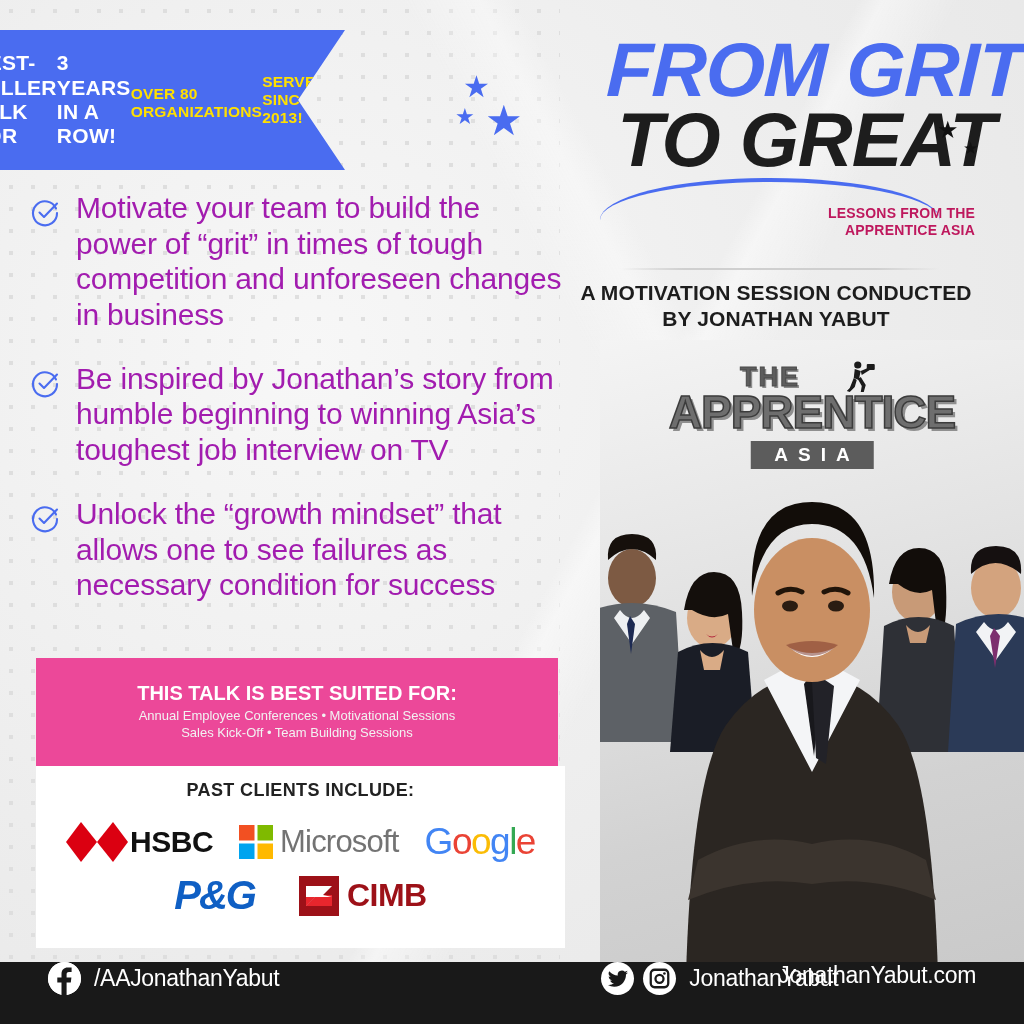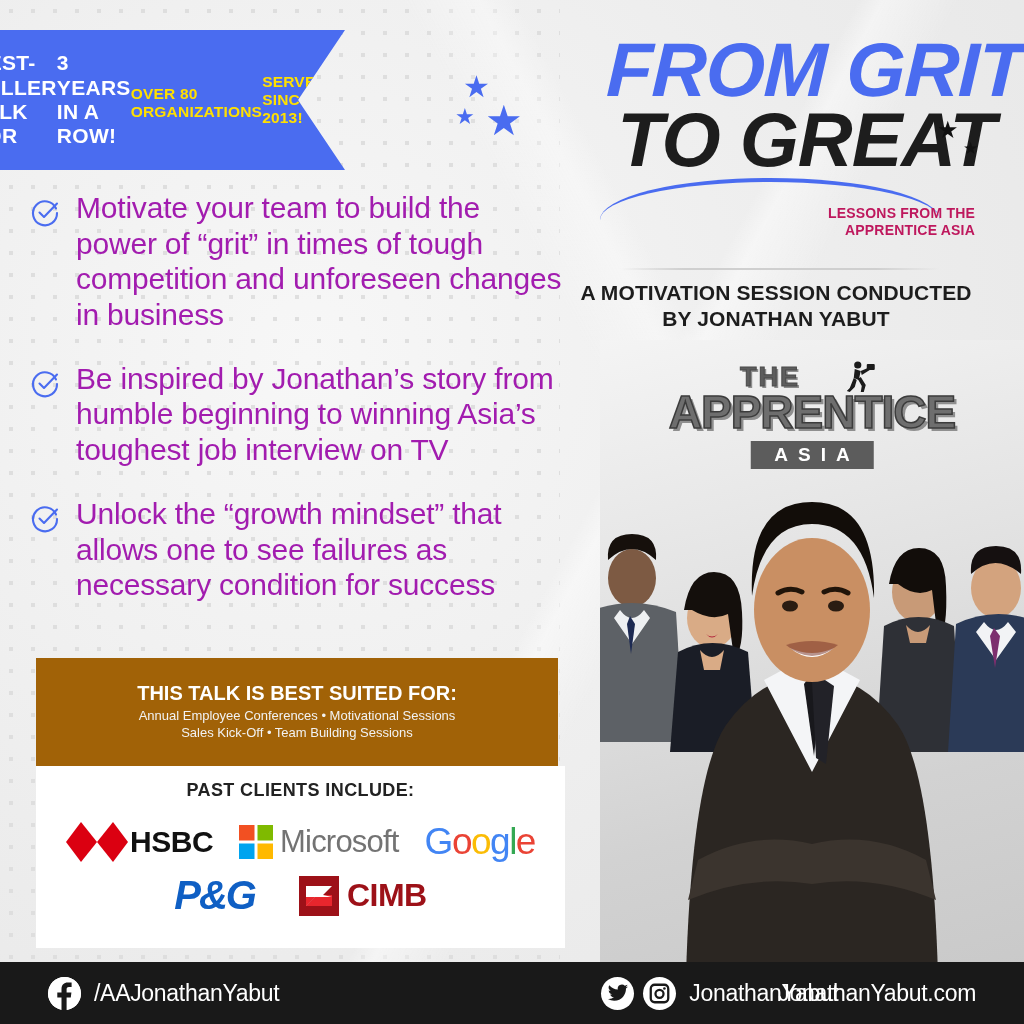--- a/index.html
+++ b/index.html
@@ -93,21 +93,21 @@
   .bullet { display:flex; gap:16px; margin-bottom:28px; }
   .chk { flex:0 0 30px; padding-top:8px; }
   .btext {
     font-size:30px; line-height:1.19; color:#a21caf; font-weight:400;
     letter-spacing:-.2px;
   }
 
   
   #suited {
     position:absolute; left:36px; top:658px; width:522px; height:108px;
-    background:#a16207; display:flex; flex-direction:column;
+    background:#ec4899; display:flex; flex-direction:column;
     align-items:center; justify-content:center; text-align:center; padding:4px 8px;
   }
   #suited-h { color:#fff; font-weight:bold; font-size:20px; margin-bottom:3px; }
   .suited-l { color:#f2f2f2; font-size:13px; line-height:1.3; }
 
   
   #clients {
     position:absolute; left:36px; top:766px; width:529px; height:182px;
     background:#fff; padding-top:14px; text-align:center;
   }
@@ -146,21 +146,21 @@
   }
   .ap-asia {
     background:#5c5c5c; color:#fff; font-size:19px; font-weight:bold;
     letter-spacing:10px; padding:3px 14px 3px 24px; display:inline-block; margin-top:2px;
   }
   #runner { position:absolute; left:168px; top:-4px; width:40px; height:40px; }
 
   
   #footer {
     position:absolute; left:0; bottom:0; width:1024px; height:62px;
-    background:#191919; display:flex; align-items:center;
+    background:#191919; display:flex; align-items:flex-start;
   }
   .f-grp { display:flex; align-items:center; }
   #fb-grp { margin-left:48px; }
   #tw-grp { margin-left:322px; }
   #web { position:absolute; right:48px; color:#fff; font-size:23px; letter-spacing:-.3px; }
   .circ { width:33px; height:33px; border-radius:50%; background:#fff; display:flex; align-items:center; justify-content:center; }
   .f-txt { color:#fff; font-size:23px; margin-left:13px; letter-spacing:-.3px; }
 </style>
 </head>
 <body>

